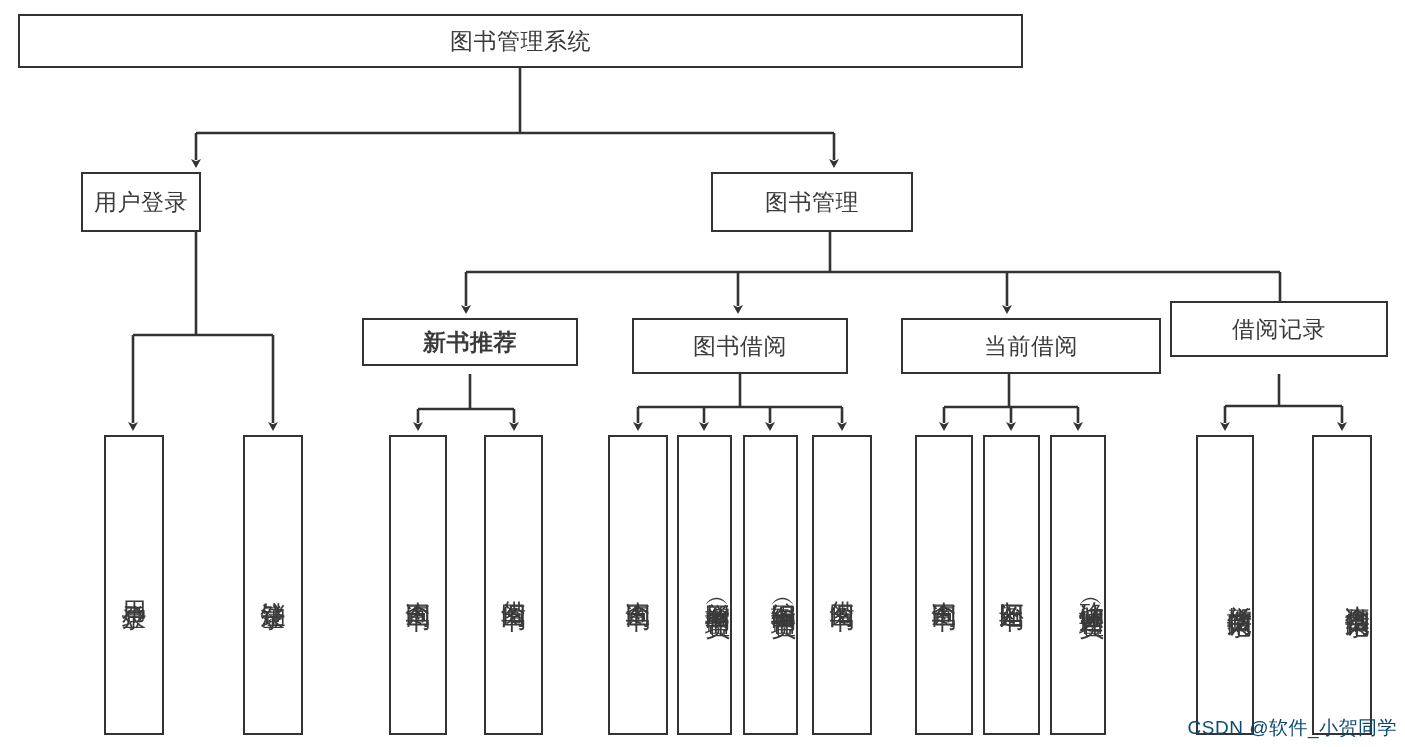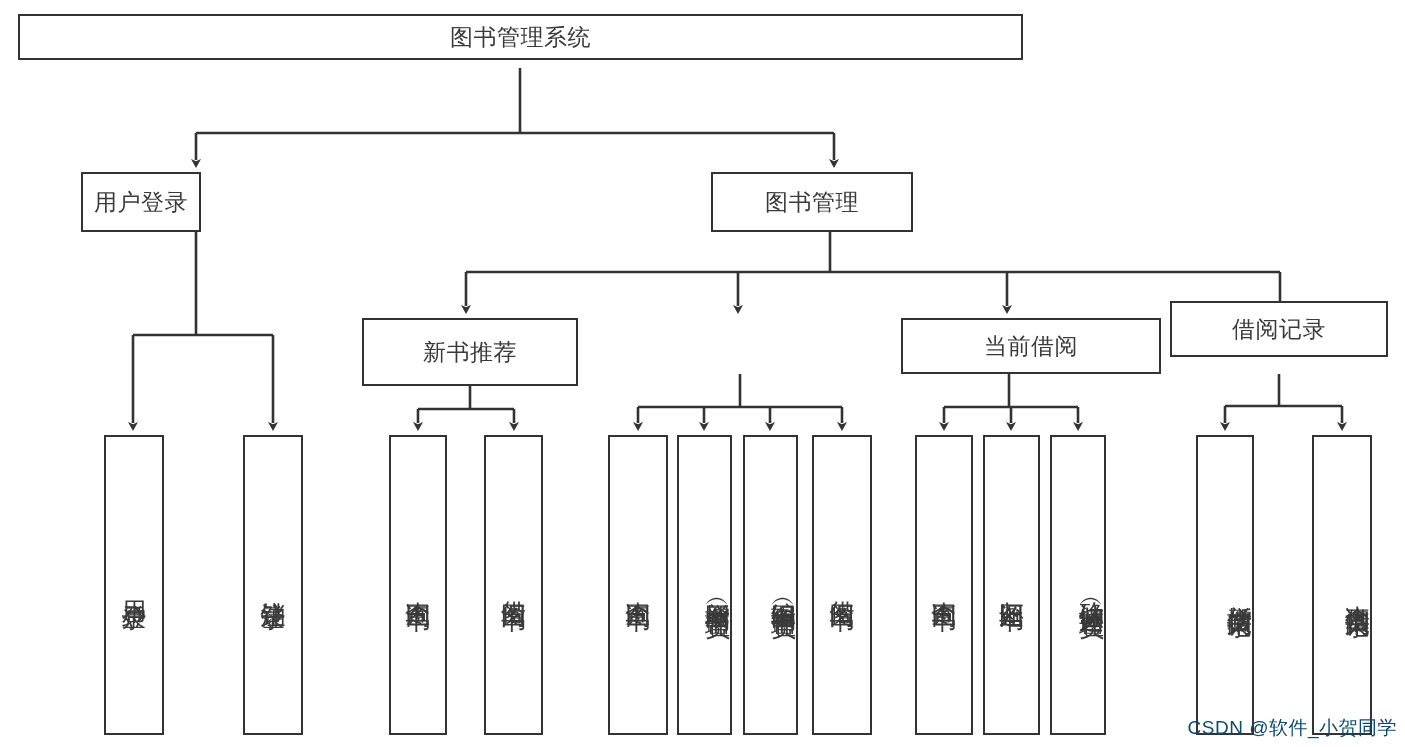--- a/index.html
+++ b/index.html
@@ -119,33 +119,36 @@
       <path d="M1011,407 L1011,423" marker-end="url(#arrowhead)"></path>
       <path d="M1078,407 L1078,423" marker-end="url(#arrowhead)"></path>
 
       <path d="M1279,374 L1279,406"></path>
       <path d="M1225,406 L1342,406"></path>
       <path d="M1225,406 L1225,423" marker-end="url(#arrowhead)"></path>
       <path d="M1342,406 L1342,423" marker-end="url(#arrowhead)"></path>
     </g>
   </svg>
 
-  <div class="node horiz" id="node-root" style="left: 18px; top: 14px; width: 1005px; height: 46px;">
+  <div class="node horiz" id="node-root" style="left: 18px; top: 14px; width: 1005px; height: 54px;">
     <span class="label">图书管理系统</span>
   </div>
 
   <div class="node horiz" id="node-l2-0" style="left: 81px; top: 172px; width: 120px; height: 60px;">
     <span class="label">用户登录</span>
   </div>
   <div class="node horiz" id="node-l2-1" style="left: 711px; top: 172px; width: 202px; height: 60px;">
     <span class="label">图书管理</span>
   </div>
 
-  <div class="node horiz" id="node-l3-0" style="left: 362px; top: 318px; width: 216px; height: 68px;">
+  <div class="node horiz" id="node-l3-0" style="left: 362px; top: 318px; width: 216px; height: 48px; font-weight: bold;">
     <span class="label">新书推荐</span>
+  </div>
+  <div class="node horiz" id="node-l3-1" style="left: 632px; top: 318px; width: 216px; height: 56px;">
+    <span class="label">图书借阅</span>
   </div>
   <div class="node horiz" id="node-l3-2" style="left: 901px; top: 318px; width: 260px; height: 56px;">
     <span class="label">当前借阅</span>
   </div>
   <div class="node horiz" id="node-l3-3" style="left: 1170px; top: 301px; width: 218px; height: 56px;">
     <span class="label">借阅记录</span>
   </div>
 
   <div class="node vert short" id="node-leaf-0" style="left: 104px; top: 435px; width: 60px; height: 300px;">
     <span class="label">用户登录</span>

